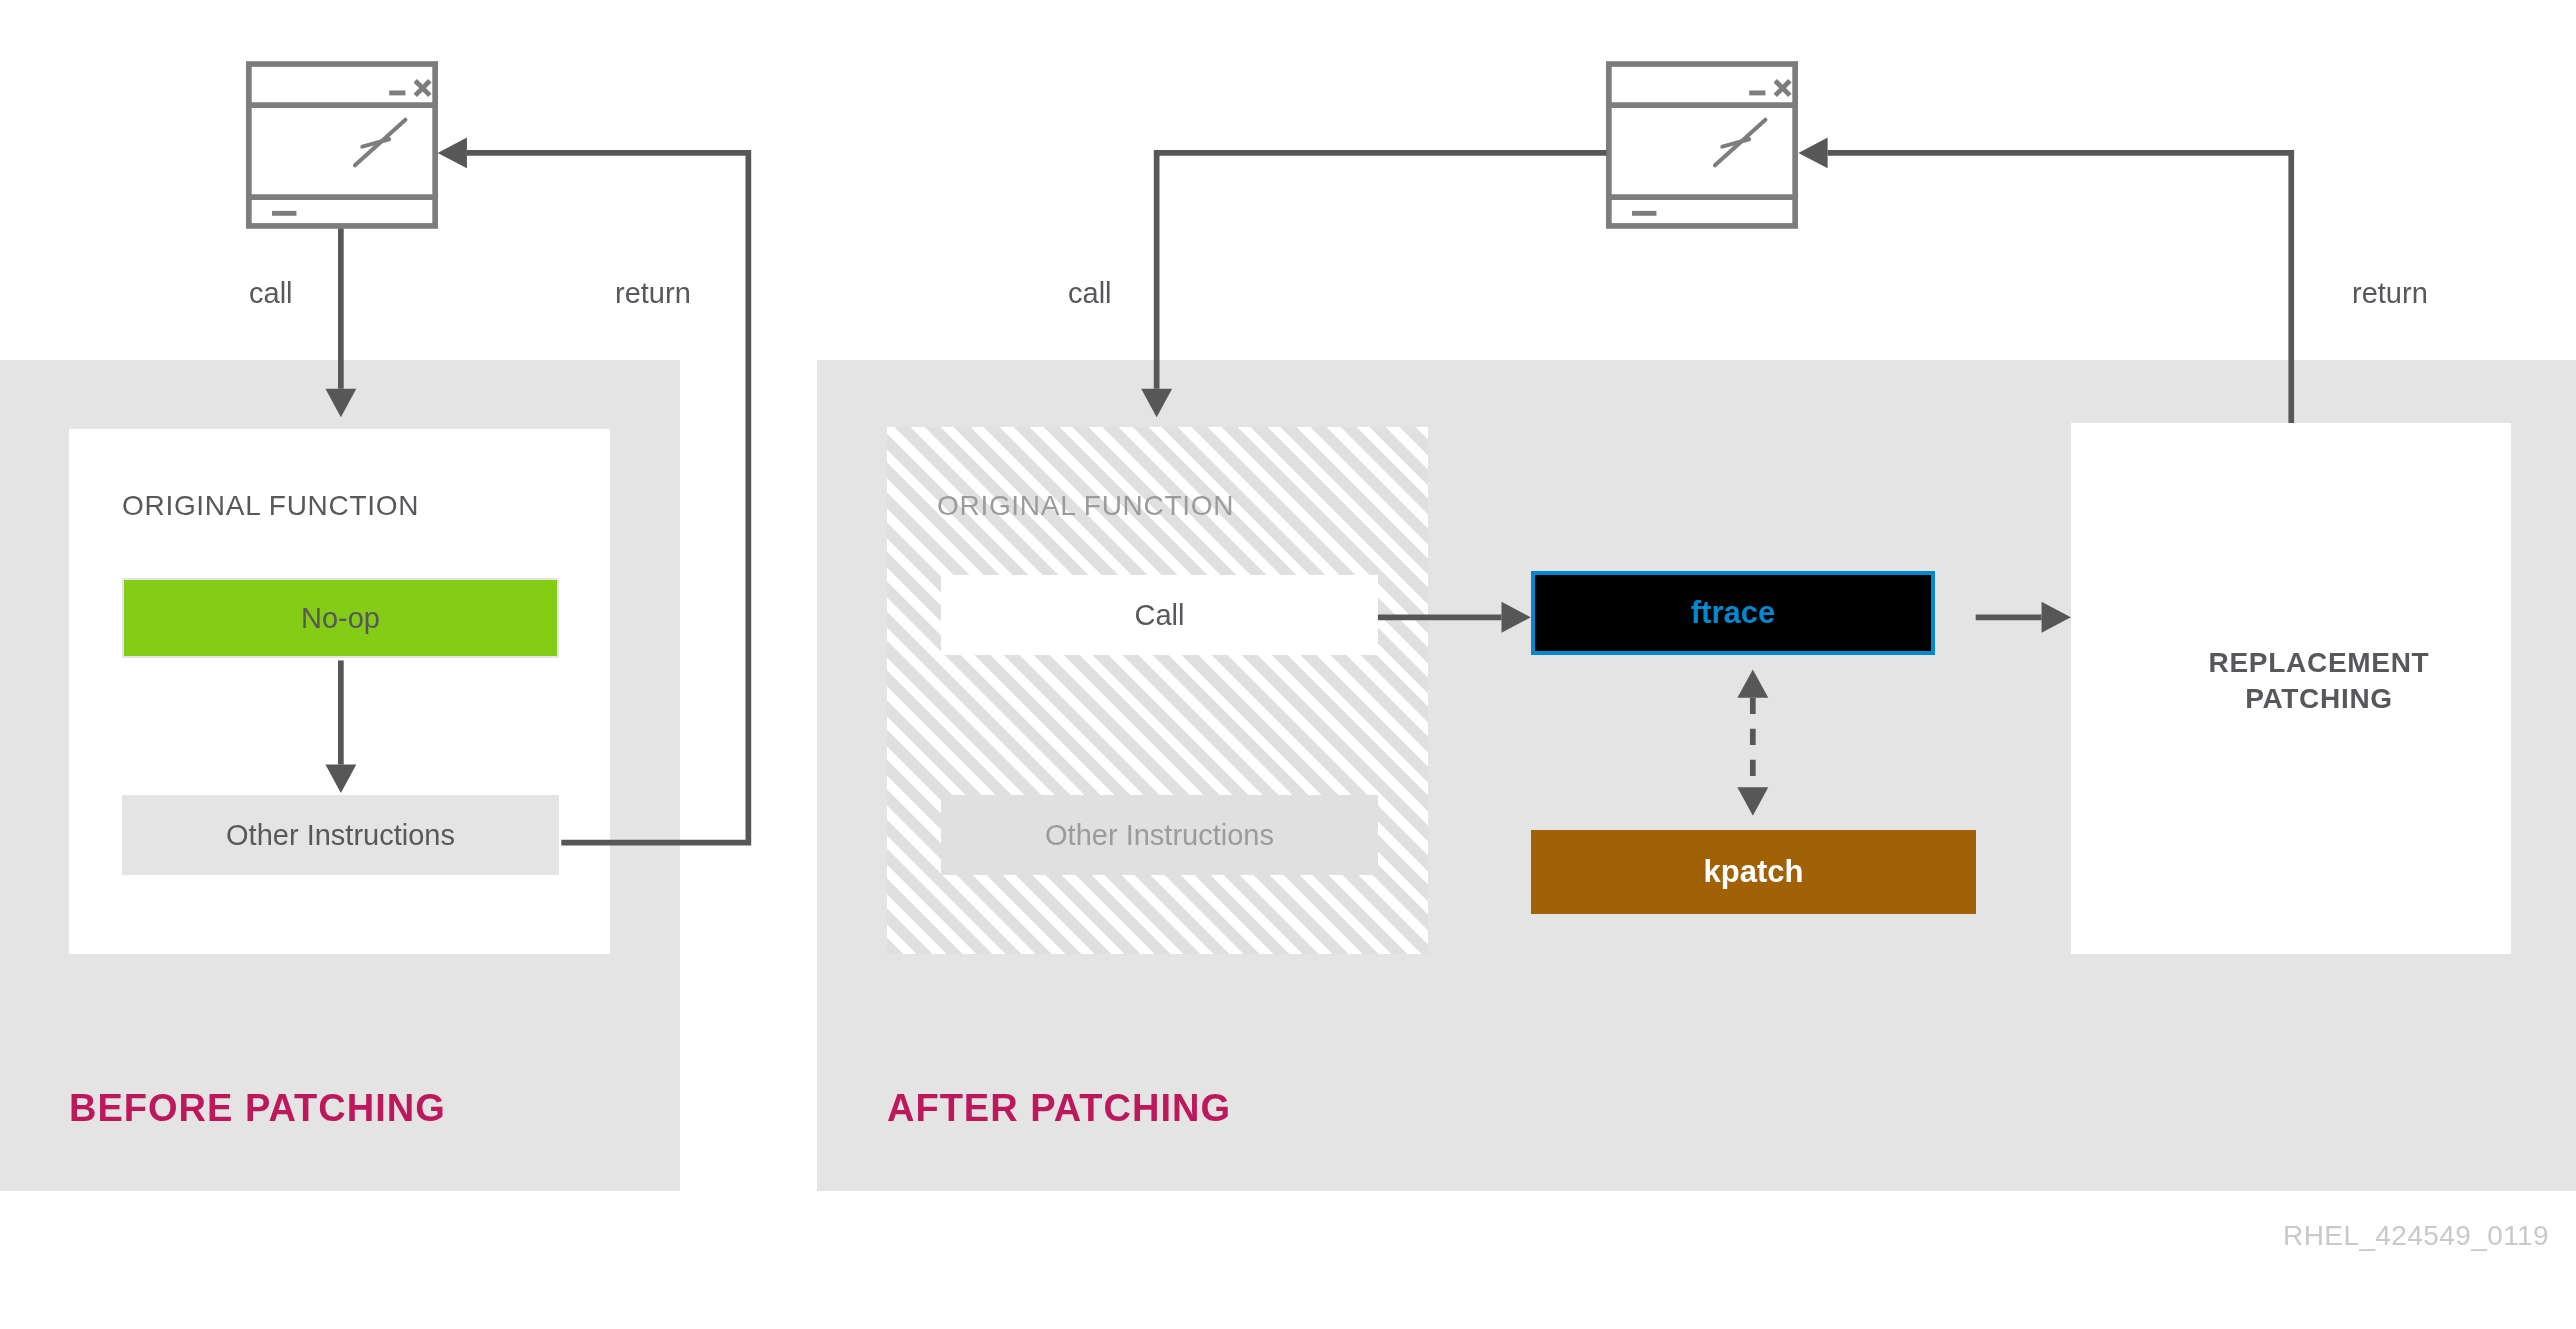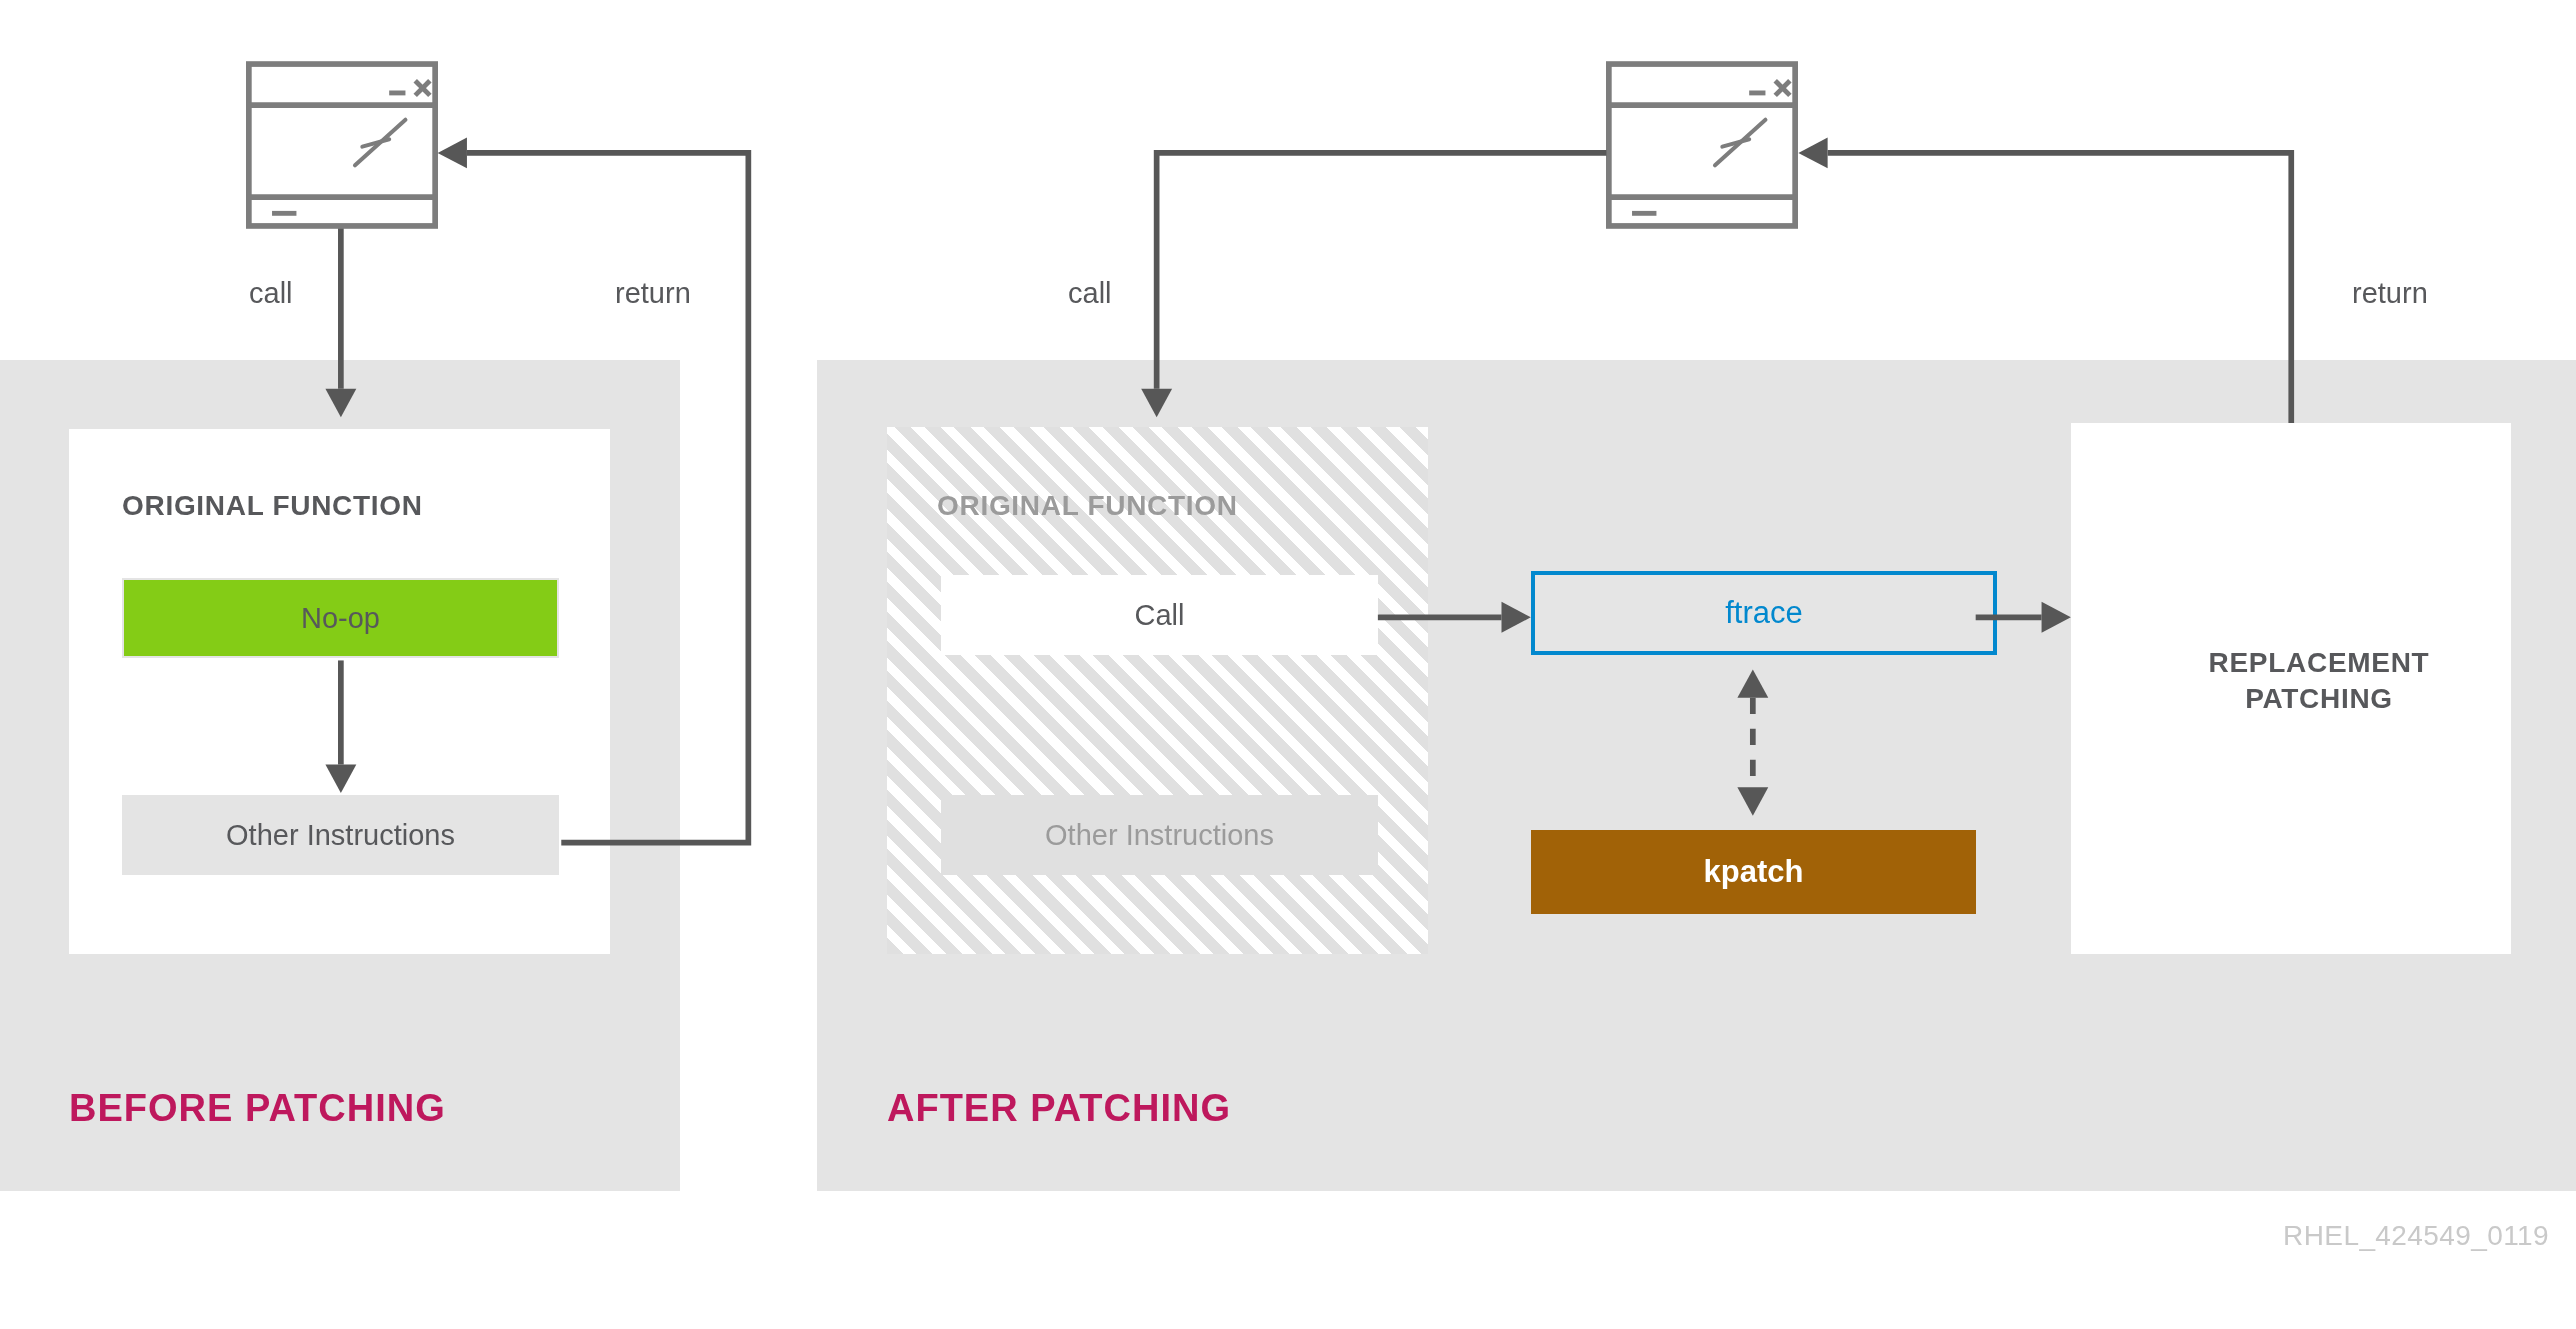--- a/index.html
+++ b/index.html
@@ -33,21 +33,21 @@
     background:
       repeating-linear-gradient(45deg,
         rgba(255,255,255,0) 0px,
         rgba(255,255,255,0) 11.4px,
         #ffffff 11.4px,
         #ffffff 21px);
     background-color:#e0e0e0;
   }
 
   .func-title{
-    position:absolute;font-size:28px;font-weight:bold;letter-spacing:0.7px;
+    position:absolute;font-size:28px;font-weight:normal;letter-spacing:0.7px;
     color:#57585b;white-space:nowrap;
   }
   #title-orig-before{left:122px;top:490px;}
   #title-orig-after{left:937px;top:490px;color:#9b9b9b;}
 
   .func-title-center{
     position:absolute;text-align:center;
     font-size:28px;font-weight:bold;letter-spacing:0.7px;
     color:#57585b;line-height:1.28;
   }
@@ -59,22 +59,22 @@
     font-size:29px;color:#57585b;box-sizing:border-box;
   }
   #noop-box{left:122px;top:578px;width:437px;height:80px;
     background:#84cc16;border:2.4px solid #e4e4e4;}
   #other-instr-before{left:122px;top:795px;width:437px;height:80px;
     background:#e4e4e4;}
   #call-box{left:941px;top:575px;width:437px;height:80px;background:#ffffff;}
   #other-instr-after{left:941px;top:795px;width:437px;height:80px;
     background:#e0e0e0;color:#9b9b9b;}
 
-  #ftrace-box{left:1531px;top:571px;width:466px;height:84px;
-    background:#e5e5e5;border:4.9px solid #0288ce;color:#0288ce;font-size:31px;}
+  #ftrace-box{left:1531px;top:571px;width:404px;height:84px;
+    background:#000000;border:4.9px solid #0288ce;color:#0288ce;font-size:31px;font-weight:bold;}
   #kpatch-box{left:1531px;top:830px;width:445px;height:84px;
     background:#a16207;color:#ffffff;font-size:31px;font-weight:bold;}
 
   
   .flow-label{position:absolute;font-size:29px;color:#57585b;white-space:nowrap;}
   #label-call-left{left:249px;top:277px;}
   #label-return-left{left:615px;top:277px;}
   #label-call-right{left:1068px;top:277px;}
   #label-return-right{left:2352px;top:277px;}
 

